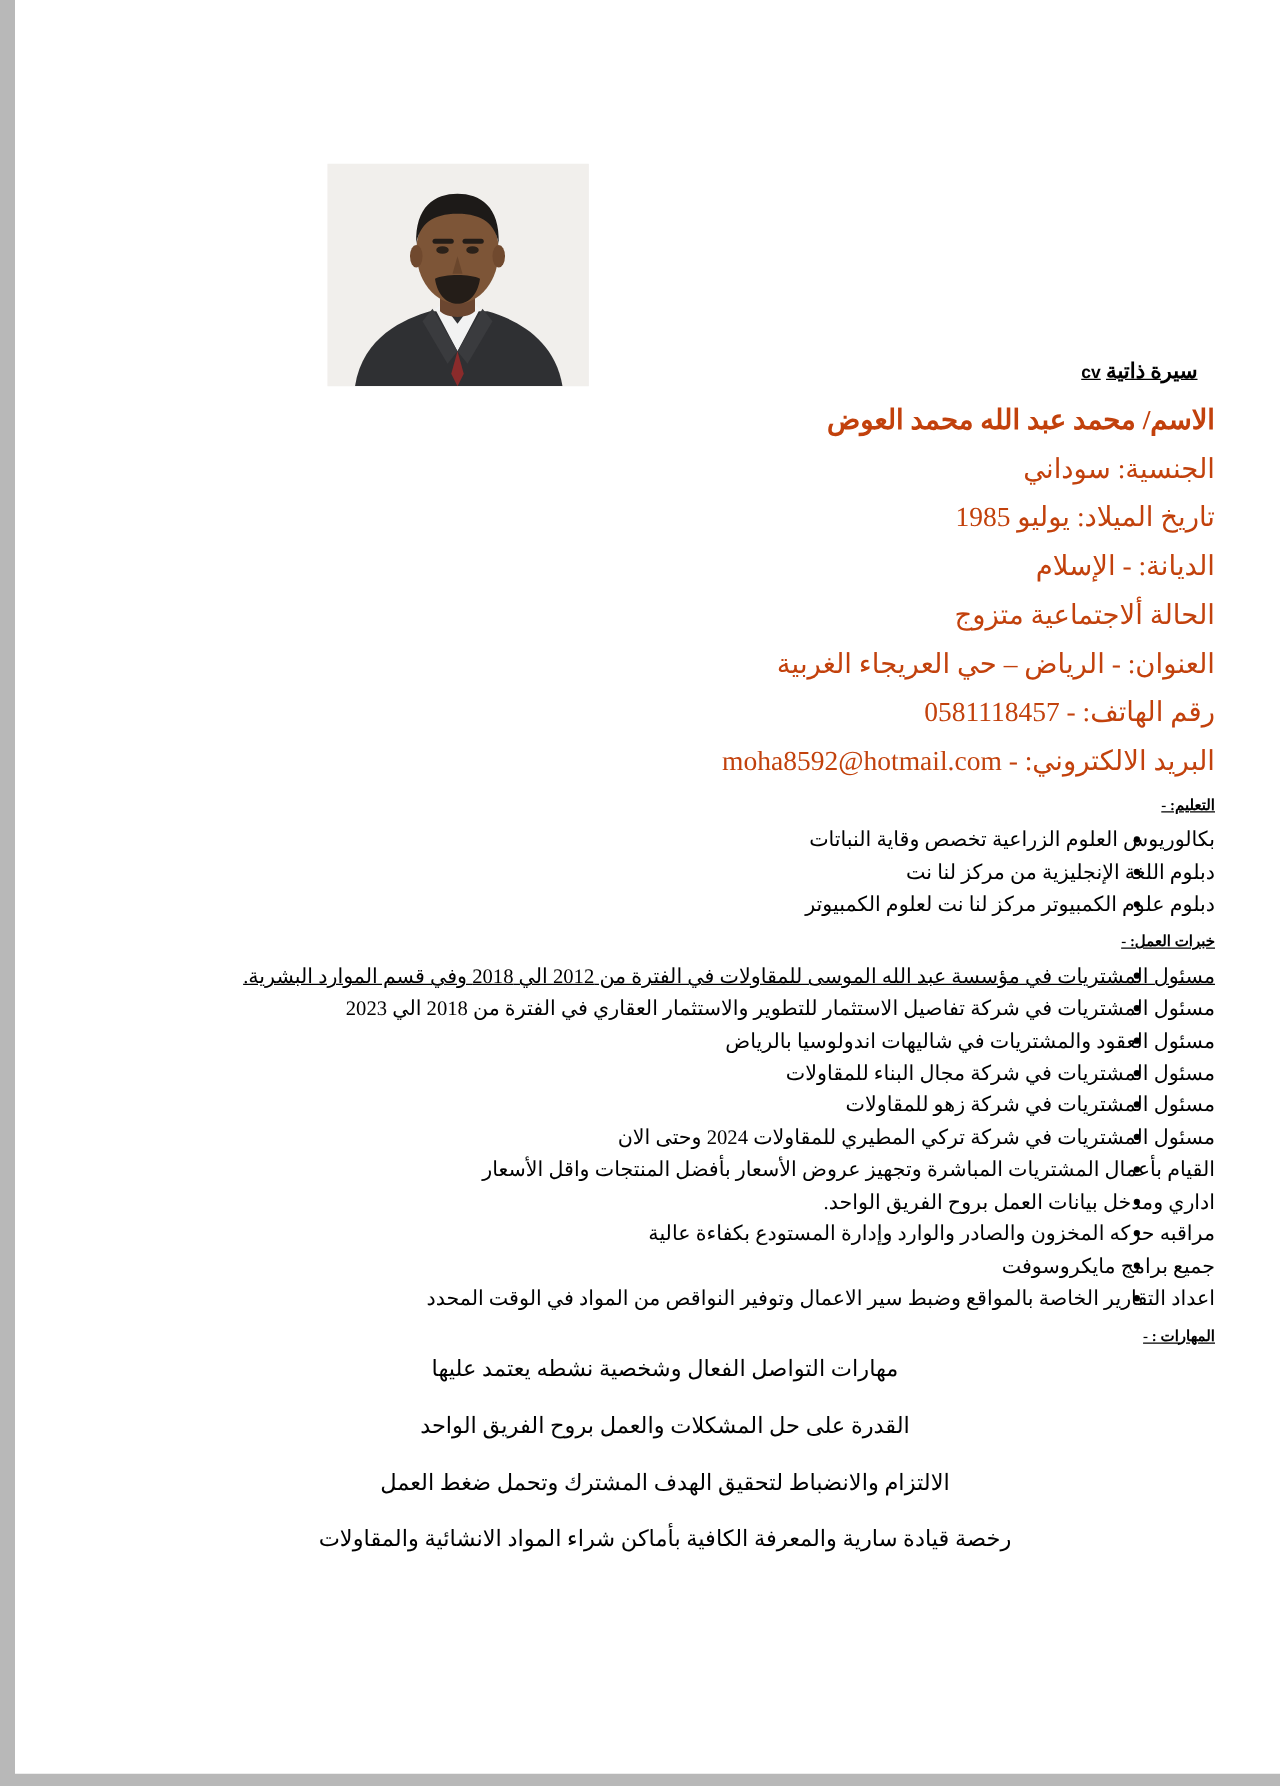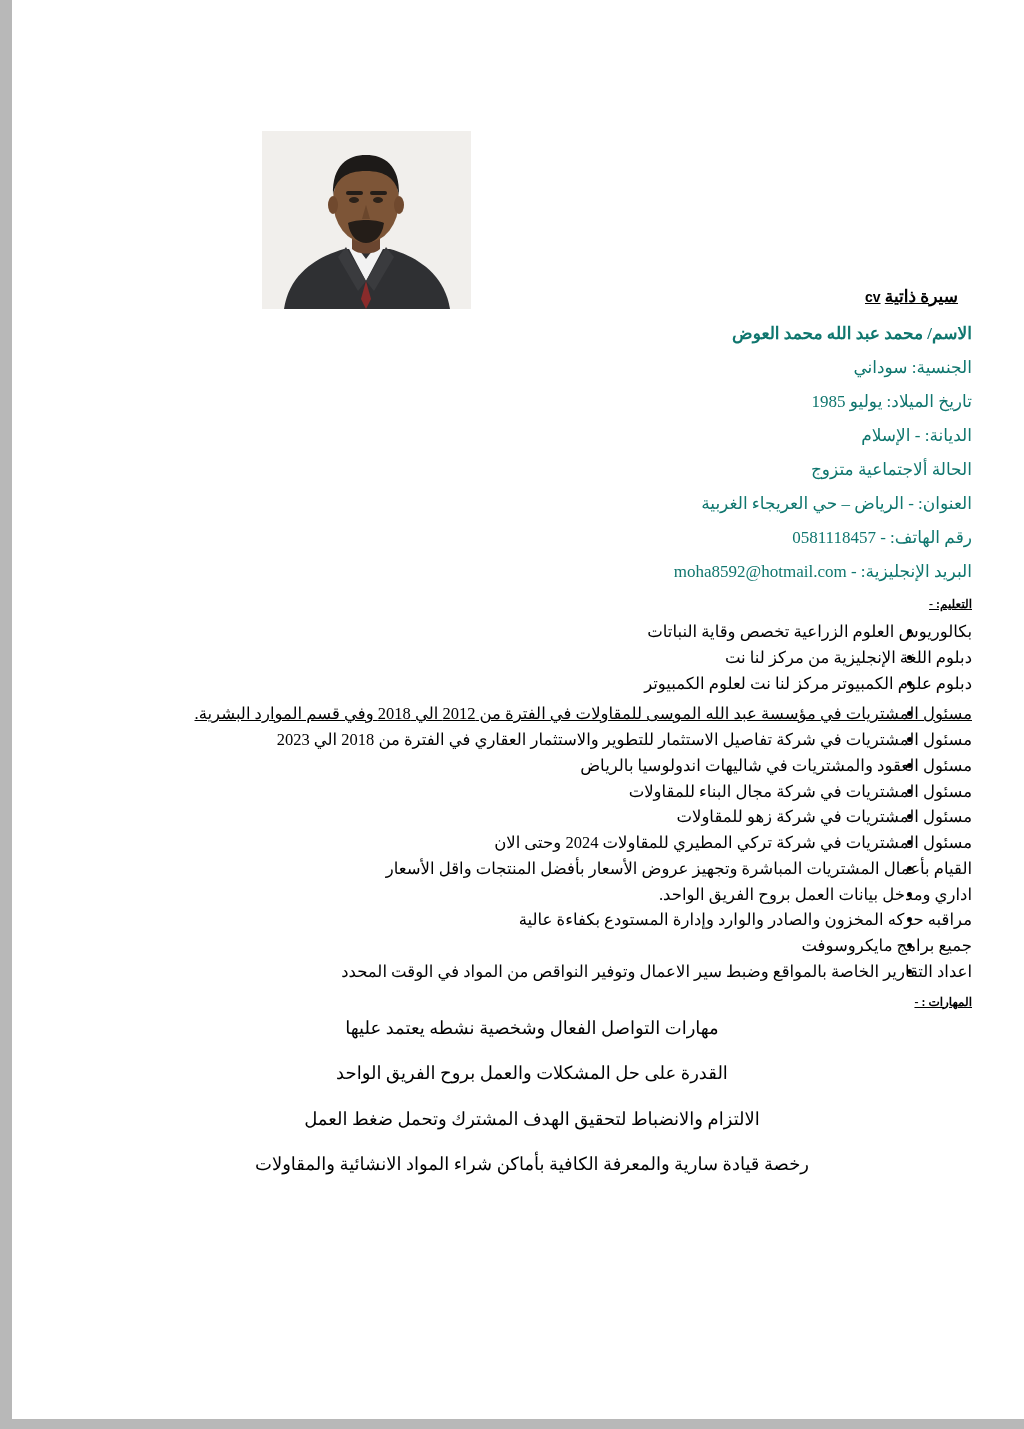--- a/index.html
+++ b/index.html
@@ -75,24 +75,24 @@
   }
 
   .body-block {
     position: absolute;
     right: 52px;
     top: 325px;
     width: 880px;
     text-align: right;
   }
   .line {
-    font-size: 17px;
+    font-size: 22px;
     line-height: 1.0;
     margin: 0 0 17px 0;
-    color: #0f766e;
+    color: #c2410c;
   }
   .line.name { font-weight: bold; }
   .line.email { direction: rtl; }
 
   .section-head {
     font-size: 12px;
     font-weight: bold;
     text-decoration: underline;
     margin: 10px 0 8px 0;
     text-align: right;
@@ -186,32 +186,33 @@
 
     <div class="body-block">
 
       <p class="line name">الاسم/ محمد عبد الله محمد العوض</p>
       <p class="line">الجنسية: سوداني</p>
       <p class="line">تاريخ الميلاد: يوليو 1985</p>
       <p class="line">الديانة: - الإسلام</p>
       <p class="line">الحالة ألاجتماعية متزوج</p>
       <p class="line">العنوان: - الرياض – حي العريجاء الغربية</p>
       <p class="line">رقم الهاتف: - 0581118457</p>
-      <p class="line email">البريد الإنجليزية: - moha8592@hotmail.com</p>
+      <p class="line email">البريد الالكتروني: - moha8592@hotmail.com</p>
 
       <div class="edu-wrap">
         <div class="section-head">التعليم: -</div>
         <ul class="bullets">
           <li><span class="dot"></span><span class="txt">بكالوريوس العلوم الزراعية تخصص وقاية النباتات</span></li>
           <li><span class="dot"></span><span class="txt">دبلوم اللغة الإنجليزية من مركز لنا نت</span></li>
           <li><span class="dot"></span><span class="txt">دبلوم علوم الكمبيوتر مركز لنا نت لعلوم الكمبيوتر</span></li>
         </ul>
       </div>
 
       <div class="exp-wrap">
+        <div class="section-head">خبرات العمل: -</div>
         <ul class="bullets">
           <li><span class="dot"></span><span class="txt underline">مسئول المشتريات في مؤسسة عبد الله الموسى للمقاولات في الفترة من 2012 الي 2018 وفي قسم الموارد البشرية.</span></li>
           <li><span class="dot"></span><span class="txt">مسئول المشتريات في شركة تفاصيل الاستثمار للتطوير والاستثمار العقاري في الفترة من 2018 الي 2023</span></li>
           <li><span class="dot"></span><span class="txt">مسئول العقود والمشتريات في شاليهات اندولوسيا بالرياض</span></li>
           <li><span class="dot"></span><span class="txt">مسئول المشتريات في شركة مجال البناء للمقاولات</span></li>
           <li><span class="dot"></span><span class="txt">مسئول المشتريات في شركة زهو للمقاولات</span></li>
           <li><span class="dot"></span><span class="txt">مسئول المشتريات في شركة تركي المطيري للمقاولات 2024 وحتى الان</span></li>
           <li><span class="dot"></span><span class="txt">القيام بأعمال المشتريات المباشرة وتجهيز عروض الأسعار بأفضل المنتجات واقل الأسعار</span></li>
           <li><span class="dot"></span><span class="txt">اداري ومدخل بيانات العمل بروح الفريق الواحد.</span></li>
           <li><span class="dot"></span><span class="txt">مراقبه حركه المخزون والصادر والوارد وإدارة المستودع بكفاءة عالية</span></li>

